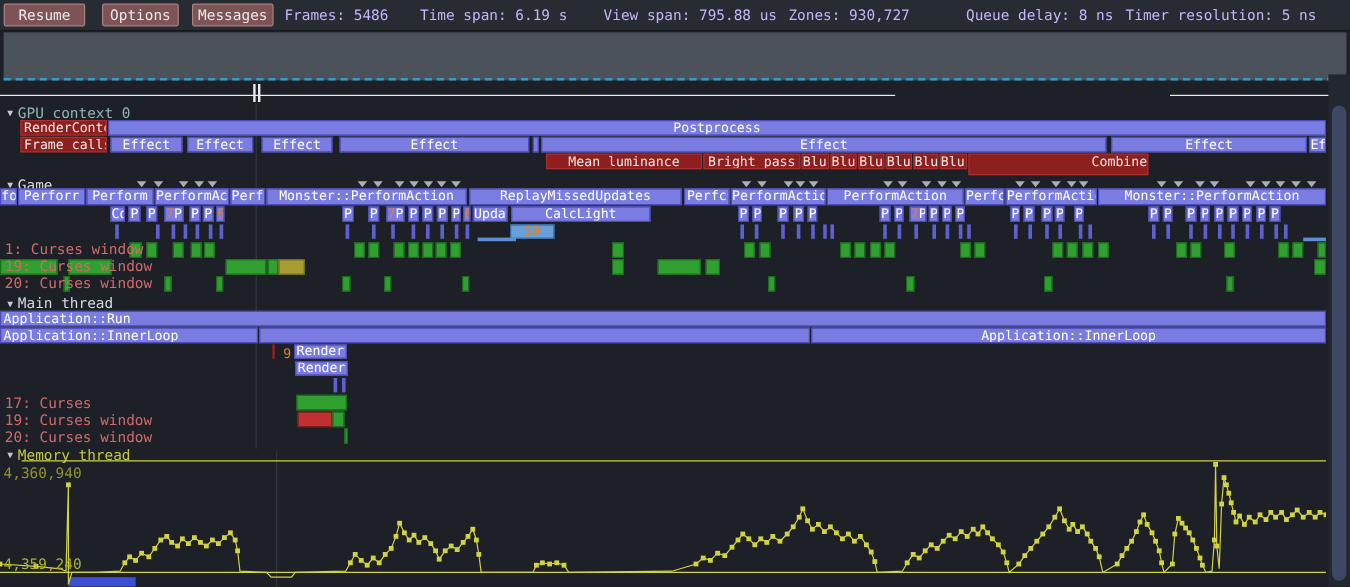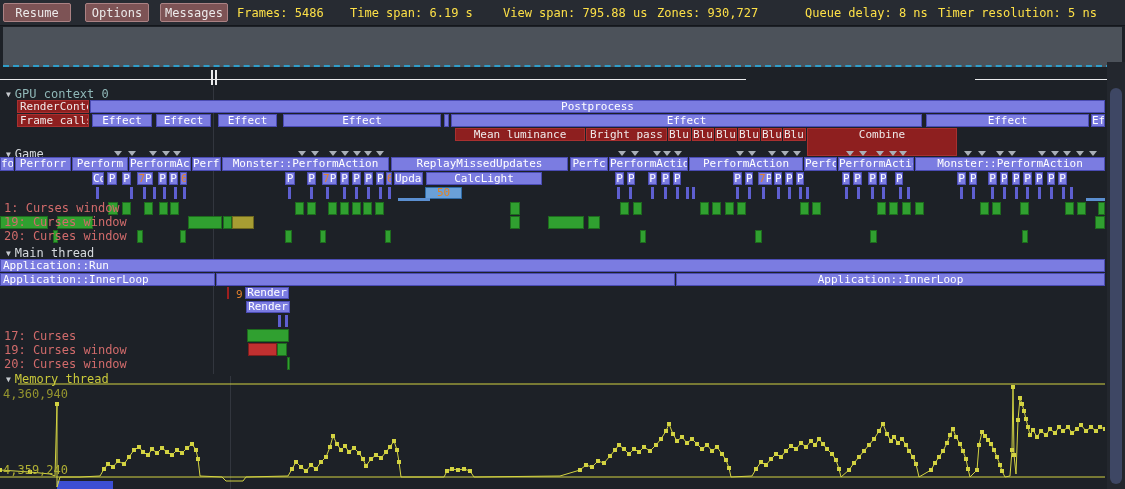--- a/index.html
+++ b/index.html
@@ -2,21 +2,21 @@
 <html><head>
 <meta charset="utf-8">
 <style>
   html,body{margin:0;padding:0;background:#1d2127;}
   #app{position:relative;width:1125px;height:489px;background:#1d2127;overflow:hidden;
        font-family:"DejaVu Sans Mono","Liberation Mono",monospace;color:#dfe2e5;}
   
   #topbar{position:absolute;left:0;top:0;width:1125px;height:25px;background:#272b32;border-bottom:1px solid #14171c;}
   .tb-btn{position:absolute;top:3px;height:19px;background:#7d5355;border:1px solid #ab8284;border-radius:2px;
           color:#eceaea;font-family:inherit;font-size:12px;line-height:16px;text-align:center;padding:0;cursor:default;}
-  .tb-stat{position:absolute;top:6px;font-size:12px;color:#fde047;white-space:nowrap;}
+  .tb-stat{position:absolute;top:6px;font-size:12px;color:#c4b5fd;white-space:nowrap;}
   
   #framestrip{position:absolute;left:3px;top:27px;width:1119px;height:38px;background:#4c525a;border-bottom:2px dashed #2e9dc9;}
   
   .ruler-line{position:absolute;top:79px;height:1px;background:#e9eaec;}
   .ruler-tick{position:absolute;top:70px;width:2px;height:15px;background:#e9eaec;}
   #frame-label{position:absolute;left:750px;top:72px;font-size:13px;color:#eceff1;white-space:nowrap;}
   
   .vline{position:absolute;width:1px;background:rgba(160,170,185,0.16);}
   
   .z{position:absolute;box-sizing:border-box;font-size:11px;color:#fff;text-align:center;
@@ -89,21 +89,21 @@
       <div class="z z-p" style="left: 926px; top: 114px; width: 163px; height: 13px; line-height: 11px;">Effect</div>
       <div class="z z-p" style="left: 1091px; top: 114px; width: 14px; height: 13px; line-height: 11px;">Ef</div>
       <div class="z z-r" style="left: 455px; top: 128px; width: 130px; height: 13px; line-height: 11px;">Mean luminance</div>
       <div class="z z-r" style="left: 586px; top: 128px; width: 81px; height: 13px; line-height: 11px;">Bright pass</div>
       <div class="z z-r" style="left: 668px; top: 128px; width: 23px; height: 13px; line-height: 11px;">Blur</div>
       <div class="z z-r" style="left: 692px; top: 128px; width: 22px; height: 13px; line-height: 11px;">Blur</div>
       <div class="z z-r" style="left: 715px; top: 128px; width: 22px; height: 13px; line-height: 11px;">Blur</div>
       <div class="z z-r" style="left: 738px; top: 128px; width: 22px; height: 13px; line-height: 11px;">Blur</div>
       <div class="z z-r" style="left: 761px; top: 128px; width: 21px; height: 13px; line-height: 11px;">Blu</div>
       <div class="z z-r" style="left: 783px; top: 128px; width: 23px; height: 13px; line-height: 11px;">Blur</div>
-      <div class="z z-r" style="left: 807px; top: 128px; width: 150px; height: 28px; line-height: 11px;">Combine</div>
+      <div class="z z-r" style="left: 807px; top: 128px; width: 150px; height: 18px; line-height: 11px; text-align: right;">Combine</div>
       <div class="z z-p" style="left: 0px; top: 157px; width: 14px; height: 14px; line-height: 12px;">fo</div>
       <div class="z z-p" style="left: 15px; top: 157px; width: 56px; height: 14px; line-height: 12px;">Perforr</div>
       <div class="z z-p" style="left: 72px; top: 157px; width: 56px; height: 14px; line-height: 12px;">Perform</div>
       <div class="z z-p" style="left: 129px; top: 157px; width: 62px; height: 14px; line-height: 12px;">PerformAction</div>
       <div class="z z-p" style="left: 192px; top: 157px; width: 29px; height: 14px; line-height: 12px;">Perfo</div>
       <div class="z z-p" style="left: 222px; top: 157px; width: 167px; height: 14px; line-height: 12px;">Monster::PerformAction</div>
       <div class="z z-p" style="left: 391px; top: 157px; width: 177px; height: 14px; line-height: 12px;">ReplayMissedUpdates</div>
       <div class="z z-p" style="left: 570px; top: 157px; width: 38px; height: 14px; line-height: 12px;">Perfc</div>
       <div class="z z-p" style="left: 609px; top: 157px; width: 79px; height: 14px; line-height: 12px;">PerformActio</div>
       <div class="z z-p" style="left: 689px; top: 157px; width: 114px; height: 14px; line-height: 12px;">PerformAction</div>

